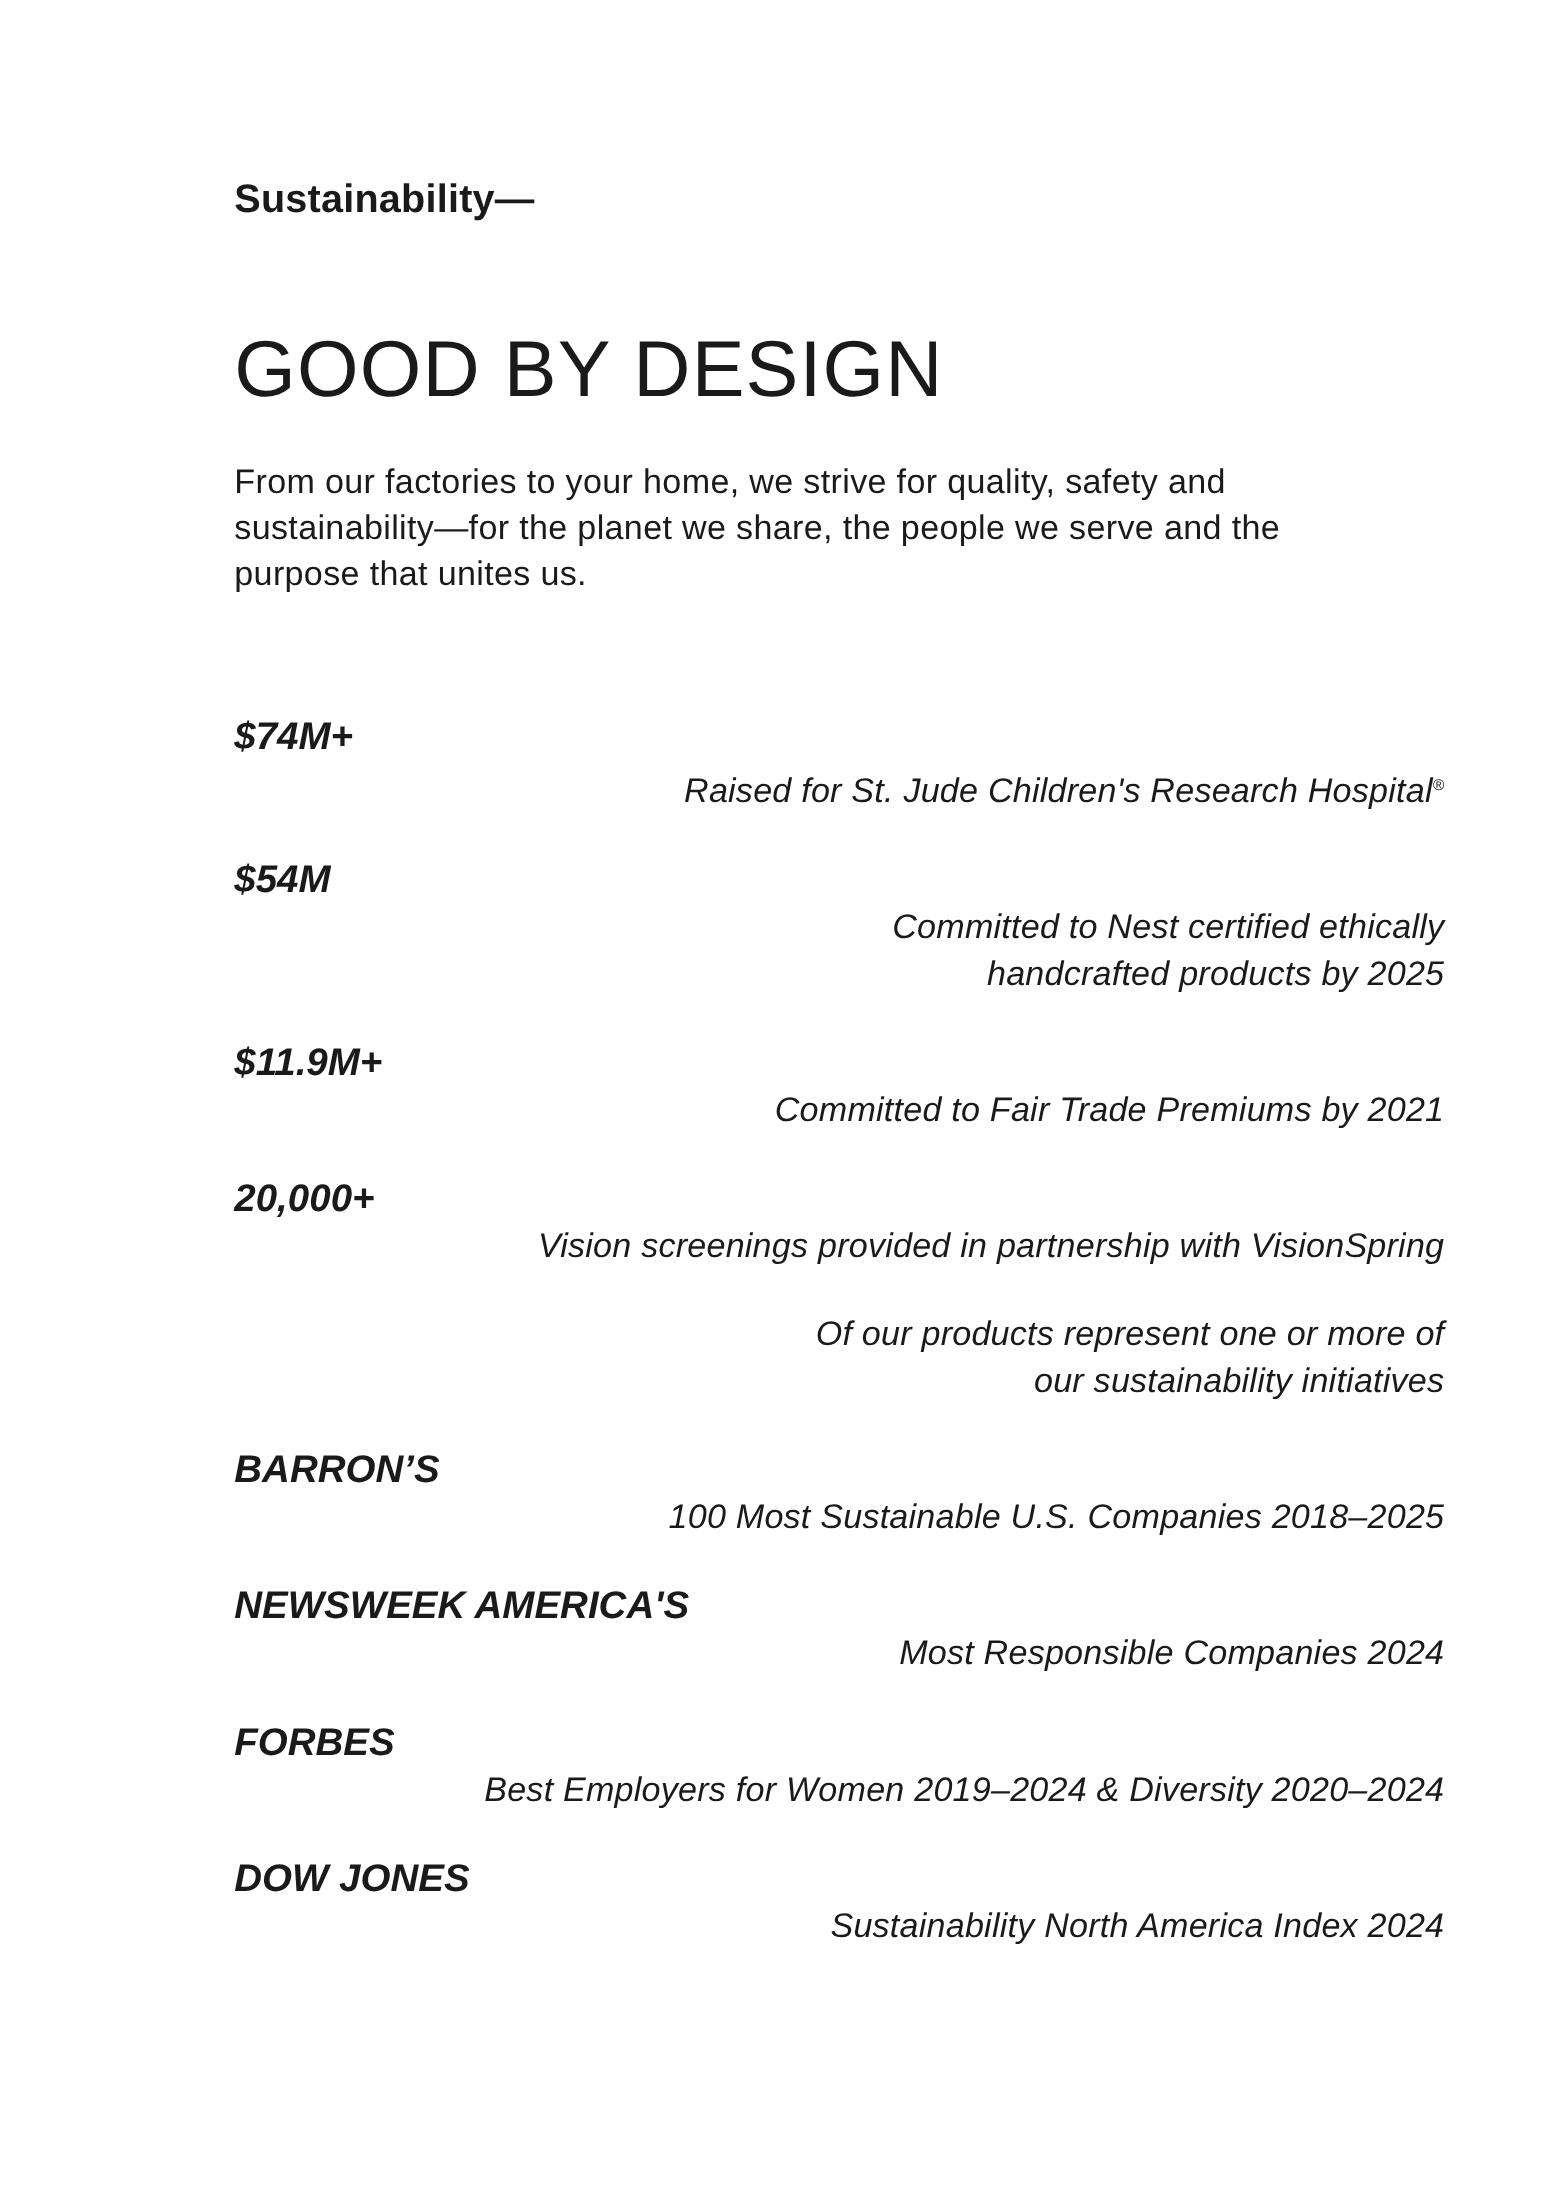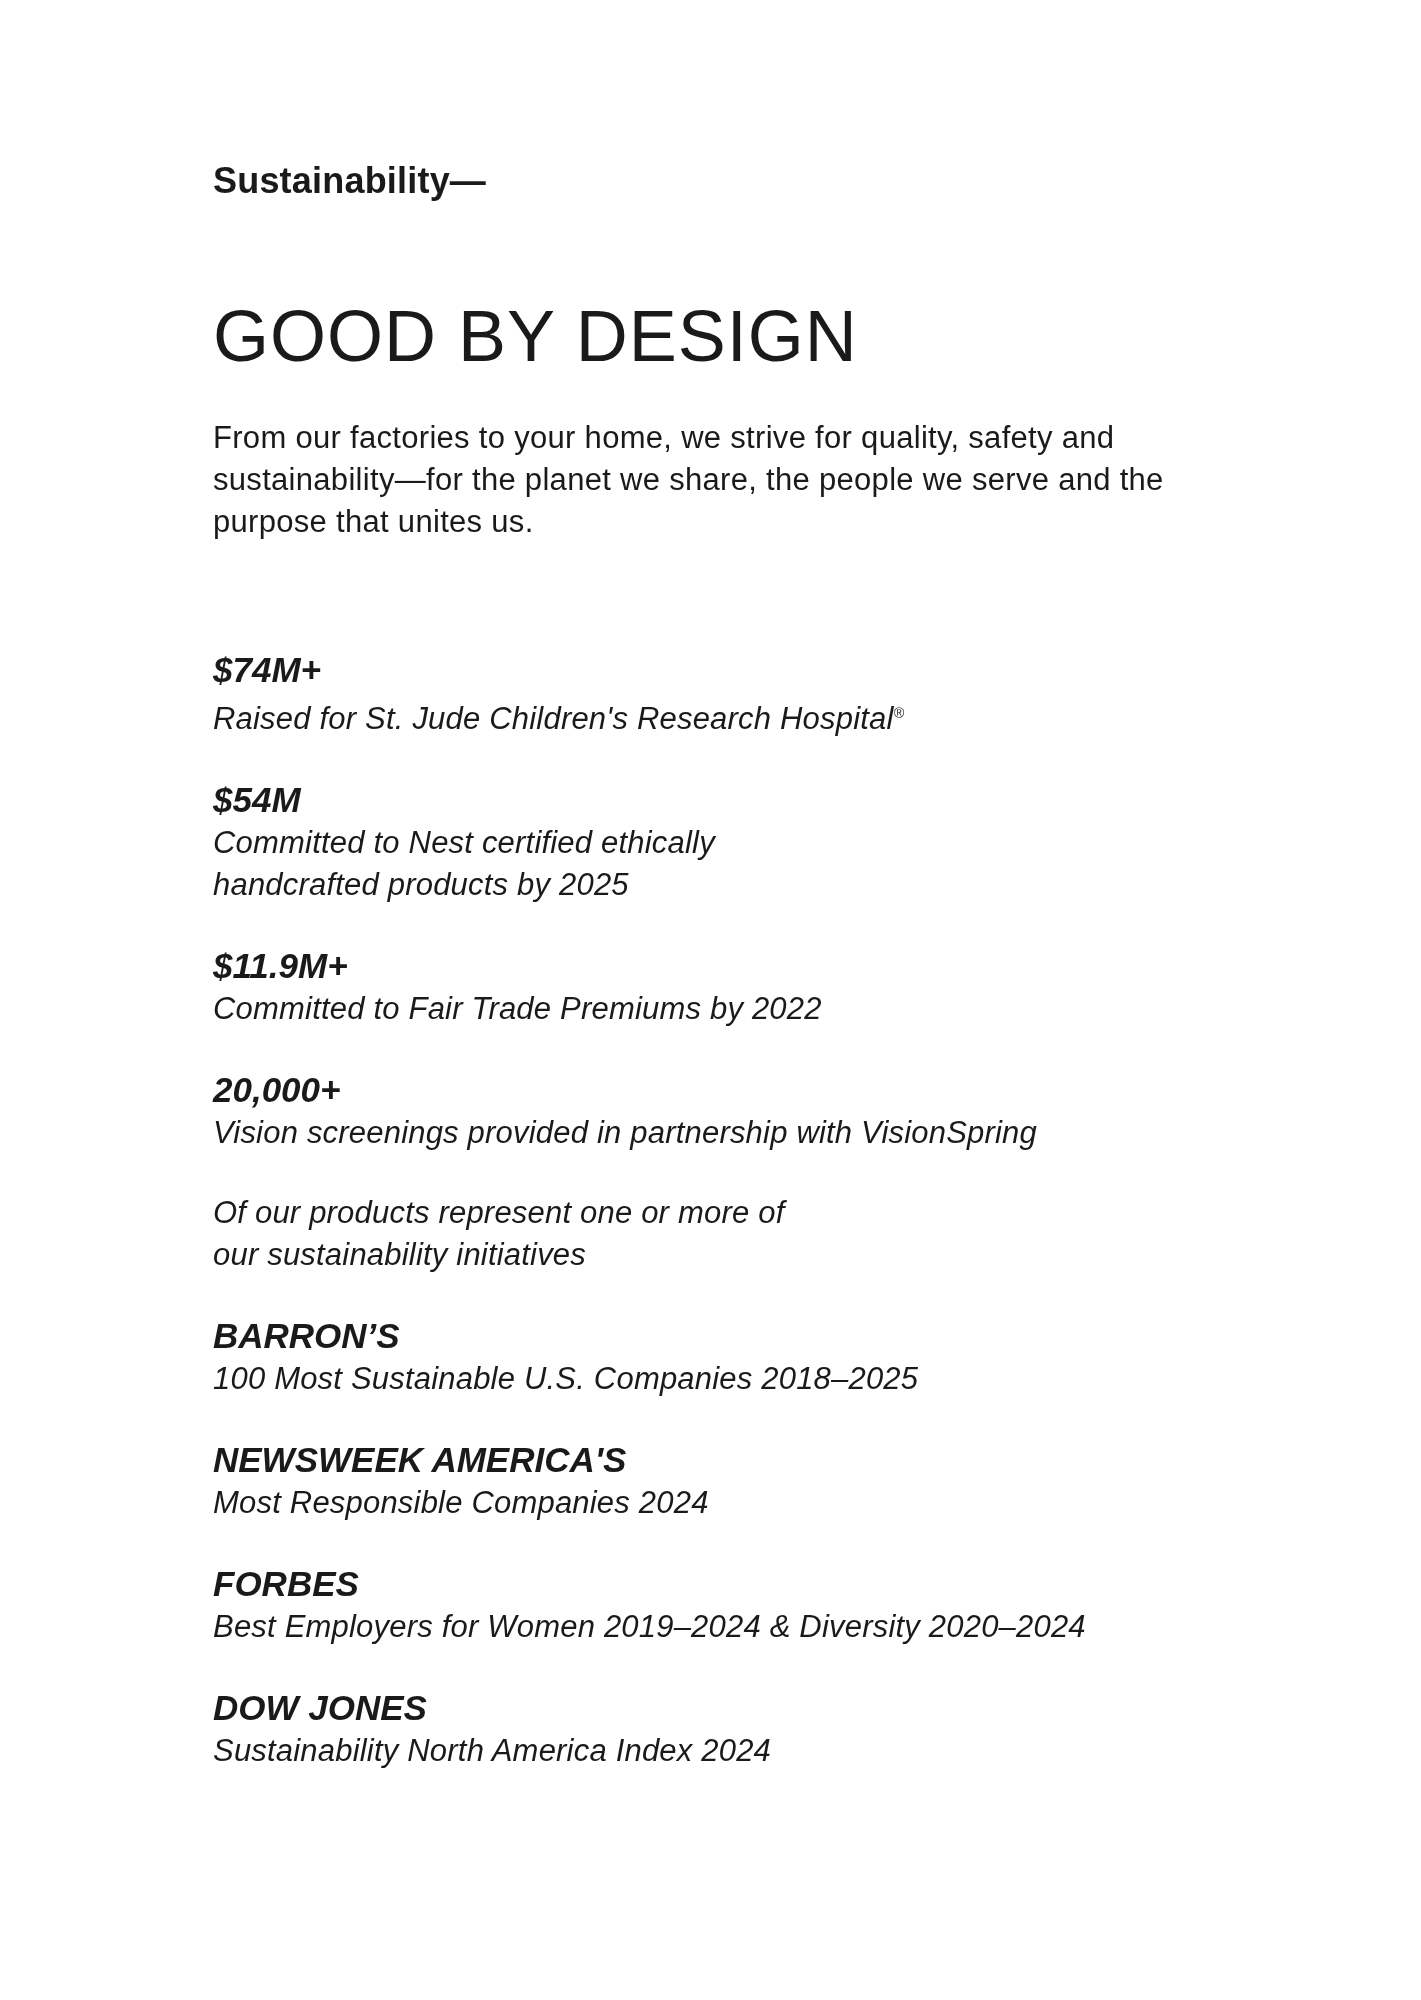--- a/index.html
+++ b/index.html
@@ -5,21 +5,21 @@
   html, body { margin:0; padding:0; background:#ffffff; }
   body { width:1421px; height:2000px; position:relative; overflow:hidden; color:#1a1a1a;
          font-family:"Liberation Sans", "DejaVu Sans", sans-serif; }
   .page { position:absolute; left:213px; top:0; width:1000px; }
   .eyebrow { position:absolute; top:160px; left:0; font-size:36px; font-weight:bold; letter-spacing:0.2px; }
   .title { position:absolute; top:300px; left:0; font-size:72px; font-weight:normal; letter-spacing:1px; line-height:1; }
   .intro { position:absolute; top:417px; left:0; width:1000px; font-size:31px; line-height:42px; letter-spacing:0.3px; }
   .stats { position:absolute; top:648px; left:0; width:1100px; }
   .stat { margin:0 0 38px 0;font-style:italic; }
   .stat .value { font-size:35px; font-weight:bold; line-height:44px; }
-  .stat .desc { font-size:31px; line-height:42px; letter-spacing:0.2px; }
+  .stat .desc { font-size:31px; line-height:42px; letter-spacing:0.2px;text-align:right; }
   .reg { font-size:14px; vertical-align:super; }
 </style>
 </head>
 <body>
 
 <div class="page">
   <div class="eyebrow">Sustainability—</div>
   <h1 class="title" style="margin:0;">GOOD BY DESIGN</h1>
   <p class="intro" style="margin:0;">From our factories to your home, we strive for quality, safety and sustainability—for the planet we share, the people we serve and the purpose that unites us.</p>
 
@@ -28,21 +28,21 @@
       <div class="value">$74M+</div>
       <div class="desc"><span>Raised for St. Jude Children's Research Hospital</span><span class="reg">®</span></div>
     </div>
     <div class="stat">
       <div class="value">$54M</div>
       <div class="desc">Committed to Nest certified ethically</div>
       <div class="desc">handcrafted products by 2025</div>
     </div>
     <div class="stat">
       <div class="value">$11.9M+</div>
-      <div class="desc">Committed to Fair Trade Premiums by 2022</div>
+      <div class="desc">Committed to Fair Trade Premiums by 2021</div>
     </div>
     <div class="stat">
       <div class="value">20,000+</div>
       <div class="desc">Vision screenings provided in partnership with VisionSpring</div>
     </div>
     <div class="stat">
       <div class="desc">Of our products represent one or more of</div>
       <div class="desc">our sustainability initiatives</div>
     </div>
     <div class="stat">

